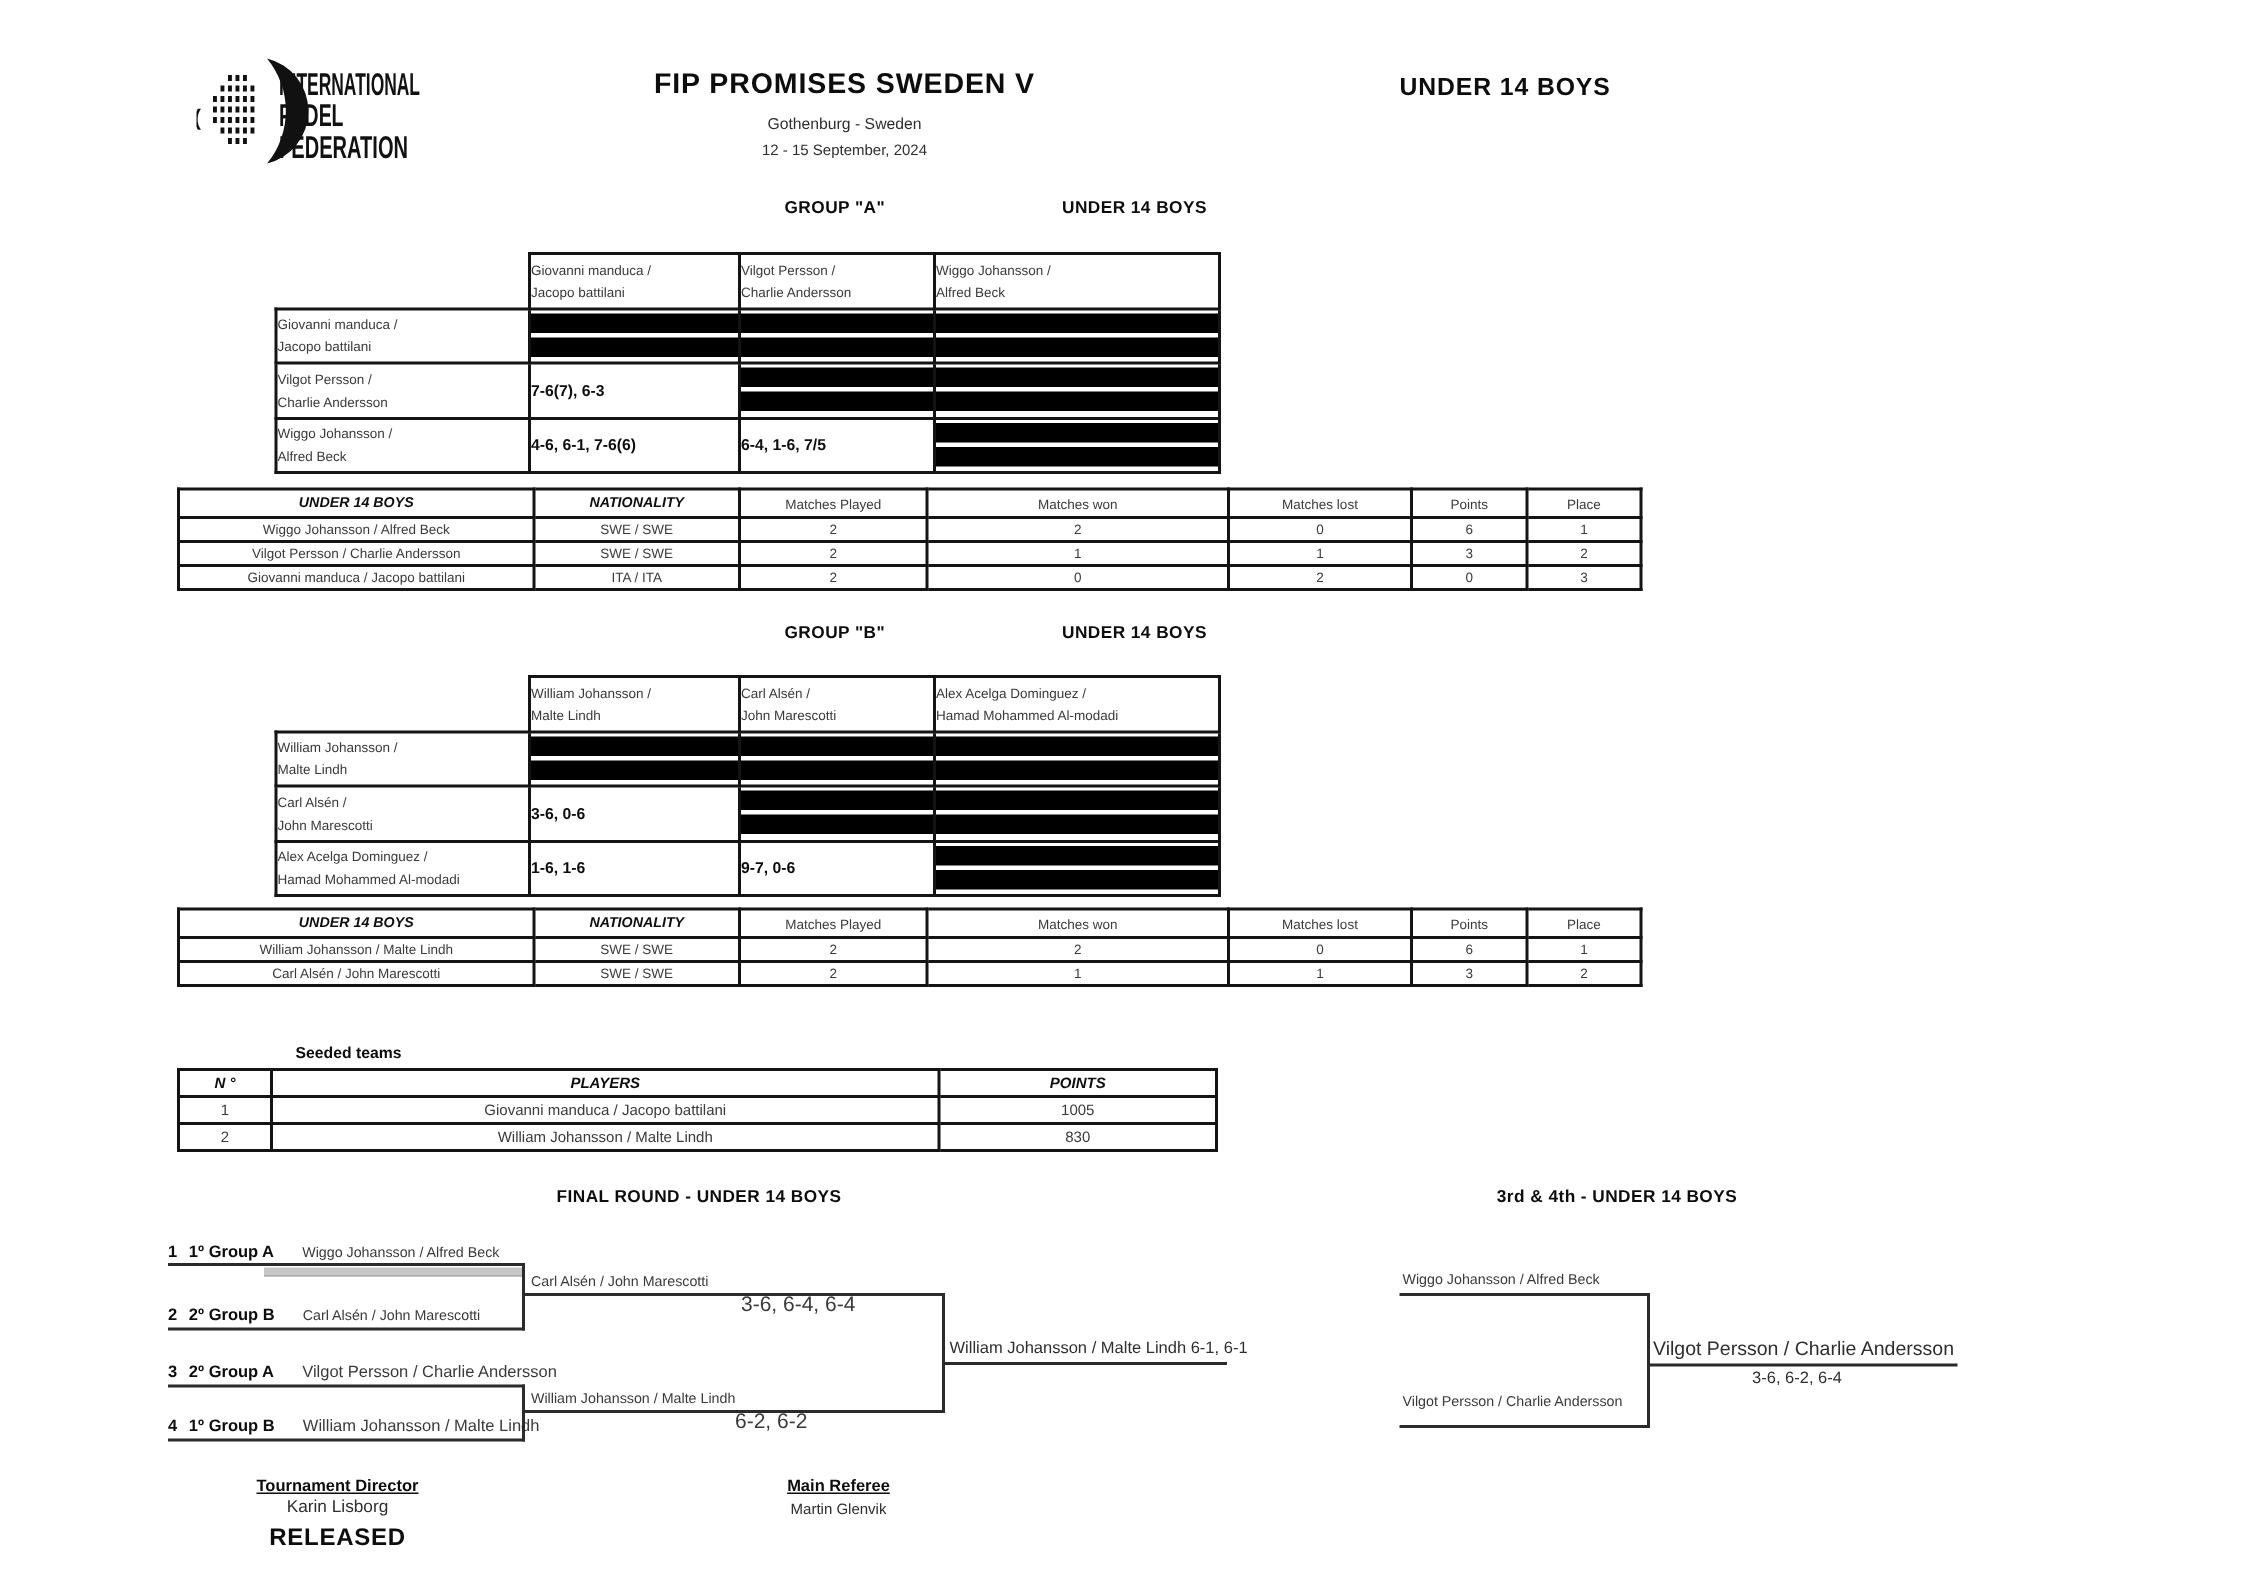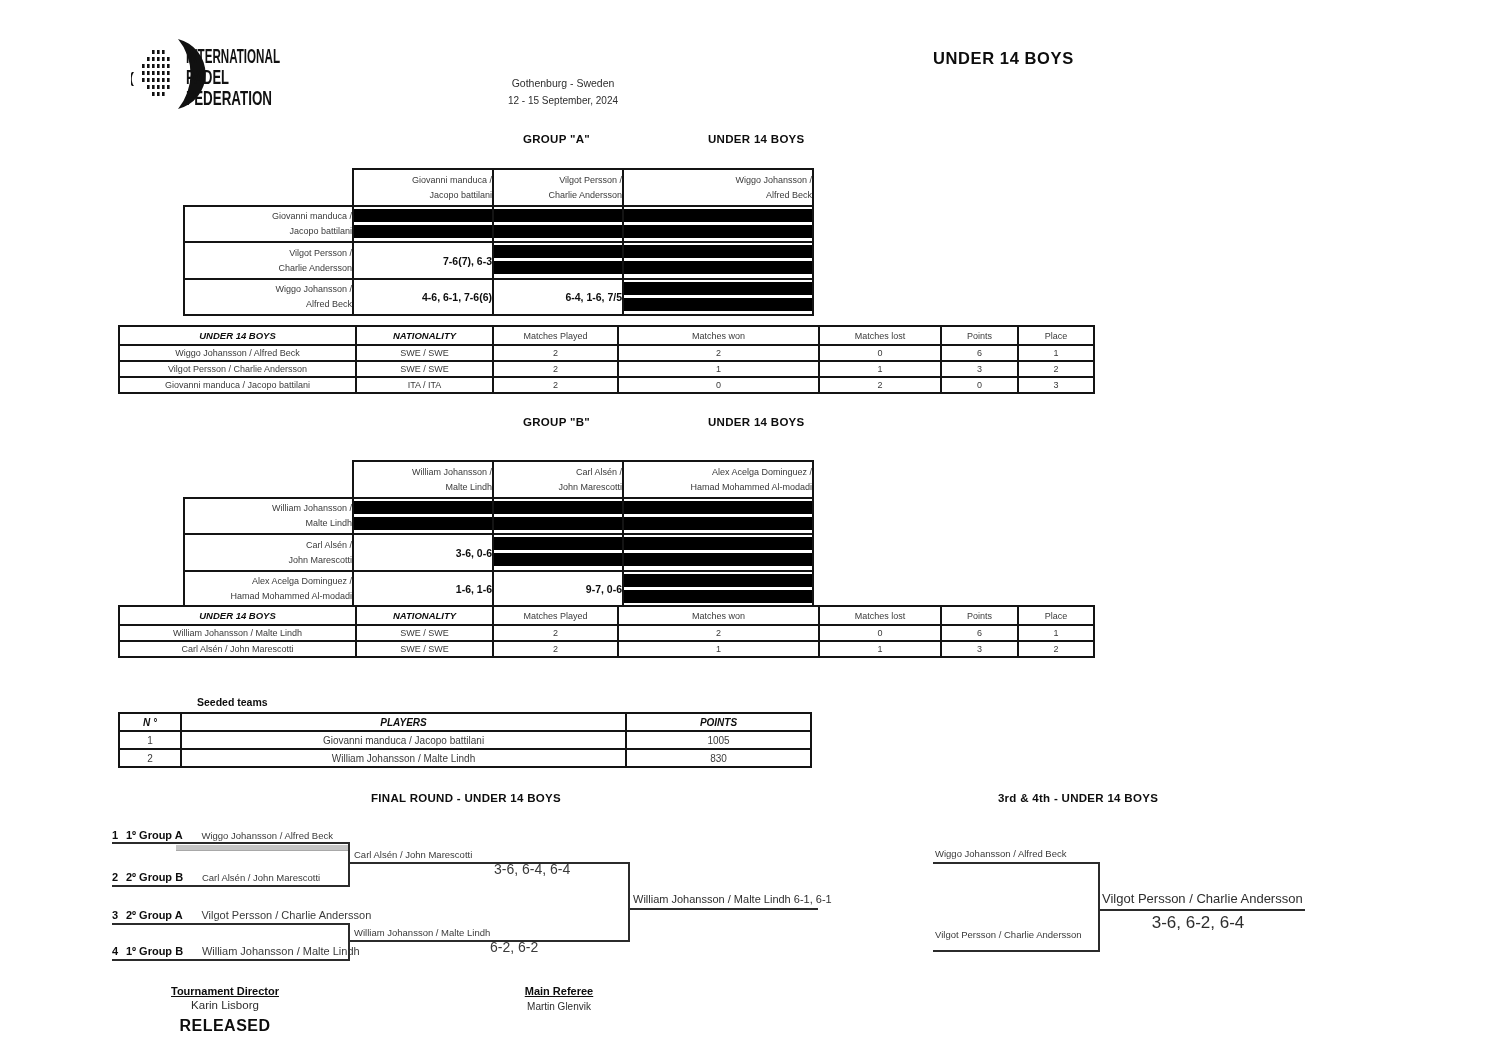--- a/index.html
+++ b/index.html
@@ -9,21 +9,21 @@
   .abs{position:absolute;}
   .ctr{text-align:center;}
   
   .title{font-size:19px;font-weight:bold;letter-spacing:.6px;color:#0d0d0d;}
   .cat-top{font-size:16.5px;font-weight:bold;letter-spacing:.6px;color:#0d0d0d;}
   .sub1{font-size:10.5px;color:#2e2e2e;}
   .sub2{font-size:10px;color:#2e2e2e;}
   .gl{font-size:11.5px;font-weight:bold;color:#0d0d0d;letter-spacing:.3px;}
   
   table{border-collapse:collapse;table-layout:fixed;position:absolute;background:#fff;}
-  .matrix td{border:2px solid #141414;text-align:right;vertical-align:middle;
+  .matrix td{border:2px solid #141414;text-align:left;vertical-align:middle;
              font-size:9px;color:#3a3a3a;overflow:hidden;margin-left:32px;}
   .matrix td.empty{border:none;background:transparent;}
   .matrix td .ln{line-height:15px;white-space:nowrap;}
   .matrix td.blk{padding:2px 0 0 0;vertical-align:top;}
   .bar{height:13px;background:#000;}
   .bar + .bar{margin-top:3px;}
   .matrix td.score{font-weight:bold;font-size:10.5px;color:#0d0d0d;}
   .stand td{border:2px solid #141414;text-align:center;font-size:9px;color:#3a3a3a;
             height:16px;white-space:nowrap;overflow:hidden;}
   .stand td.bi{font-weight:bold;font-style:italic;font-size:9.5px;color:#0d0d0d;}
@@ -36,21 +36,21 @@
   .grayline{position:absolute;height:6px;background:#c6c6c6;border-bottom:1px solid #a8a8a8;}
   .seedrow{white-space:nowrap;font-size:10px;color:#3a3a3a;}
   .seednum,.seedlbl{font-weight:bold;font-size:11px;color:#0d0d0d;}
   .seedlbl{margin:0 16px 0 5px;}
   .tname{font-size:9.5px;color:#3a3a3a;white-space:nowrap;}
   .tname.big{font-size:11px;}
   .sfrow{white-space:nowrap;font-size:9.5px;color:#3a3a3a;}
   .sfscore{position:absolute;font-size:14px;color:#3a3a3a;white-space:nowrap;margin-top:12px;}
   .finaltxt{font-size:11px;color:#2e2e2e;white-space:nowrap;}
   .winner34{font-size:13px;color:#2e2e2e;white-space:nowrap;}
-  .score34{font-size:17px;color:#2e2e2e;}
+  .score34{font-size:11px;color:#2e2e2e;}
   
   .ft-label{font-size:11px;font-weight:bold;color:#0d0d0d;text-decoration:underline;}
   .ft-name{font-size:11.5px;color:#2e2e2e;}
   .ft-name-sm{font-size:10px;color:#2e2e2e;}
   .ft-status{font-size:16px;font-weight:bold;color:#0d0d0d;letter-spacing:.5px;}
 </style>
 </head>
 <body>
 
 <div class="page">
@@ -98,20 +98,21 @@
 
       <path d="M47 1 A36 36 0 0 1 47 71 A55 55 0 0 0 47 1 Z"></path>
     </g>
     <g fill="#111" font-family="Liberation Sans, sans-serif" font-weight="bold" font-size="21">
       <text x="55" y="25" textLength="94" lengthAdjust="spacingAndGlyphs">INTERNATIONAL</text>
       <text x="55" y="46" textLength="43" lengthAdjust="spacingAndGlyphs">PADEL</text>
       <text x="55" y="67" textLength="86" lengthAdjust="spacingAndGlyphs">FEDERATION</text>
     </g>
   </svg>
 
+  <div class="abs ctr title" style="left:363px;top:46px;width:400px">FIP PROMISES SWEDEN V</div>
   <div class="abs cat-top" style="left:933px;top:49px;width:200px">UNDER 14 BOYS</div>
   <div class="abs ctr sub1" style="left:413px;top:77px;width:300px">Gothenburg - Sweden</div>
   <div class="abs ctr sub2" style="left:413px;top:95px;width:300px">12 - 15 September, 2024</div>
 
   <div class="abs gl" style="left:523px;top:133px">GROUP "A"</div>
   <div class="abs gl" style="left:708px;top:133px">UNDER 14 BOYS</div>
 
   <table class="matrix" style="left:183px;top:168px;width:629px">
     <colgroup>
         <col style="width:169px">
@@ -229,21 +230,21 @@
       <td>2</td>
       <td>0</td>
       <td>3</td>
     </tr>
   </tbody>
     </table>
 
   <div class="abs gl" style="left:523px;top:416px">GROUP "B"</div>
   <div class="abs gl" style="left:708px;top:416px">UNDER 14 BOYS</div>
 
-  <table class="matrix" style="left:183px;top:460px;width:629px">
+  <table class="matrix" style="left:183px;top:450px;width:629px">
     <colgroup>
         <col style="width:169px">
         <col style="width:140px">
         <col style="width:130px">
         <col style="width:190px">
       </colgroup>
     <tbody>
         <tr style="height:37px">
       <td class="empty"></td>
       <td>

